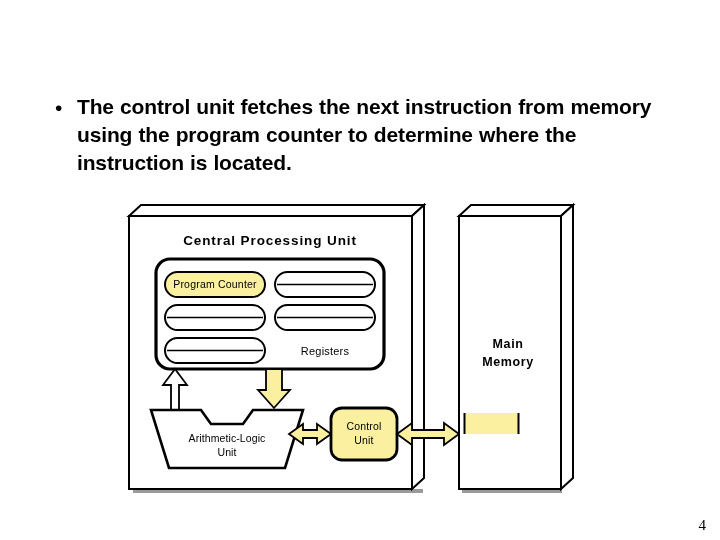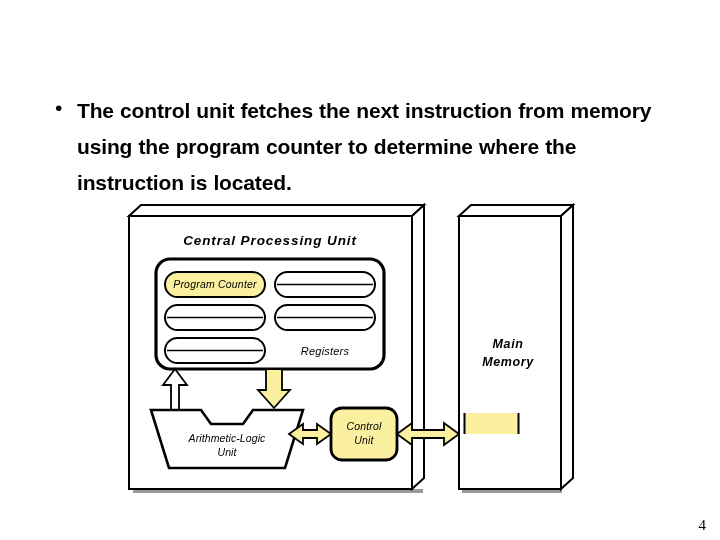--- a/index.html
+++ b/index.html
@@ -35,36 +35,35 @@
     flex: 0 0 22px;
     font-size: 21px;
     line-height: 28px;
     color: #000000;
     text-align: left;
     padding-top: 1px;
   }
   #bullet-text {
     flex: 1 1 auto;
     font-size: 21px;
-    line-height: 36px;
+    line-height: 28px;
     font-weight: bold;
     color: #000000;
     letter-spacing: -0.15px;
     word-spacing: 0.5px;
   }
 
   
   #diagram {
     position: absolute;
     left: 0;
     top: 0;
     width: 720px;
     height: 540px;
     pointer-events: none;
-    font-style: italic;
   }
   #diagram svg {
     display: block;
   }
 
   
   .svg-label {
     font-family: "Liberation Sans", sans-serif;
     fill: #000000;
   }

